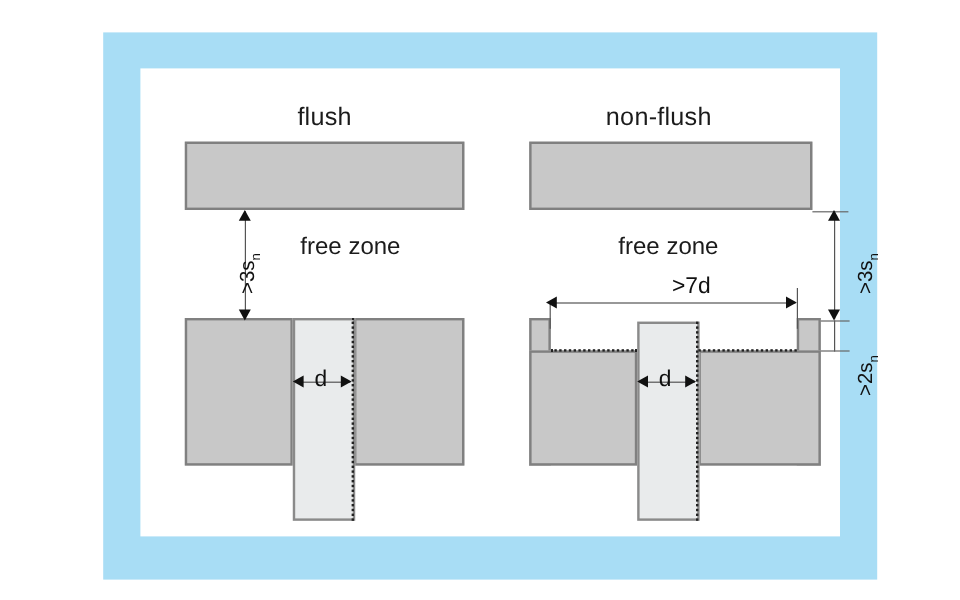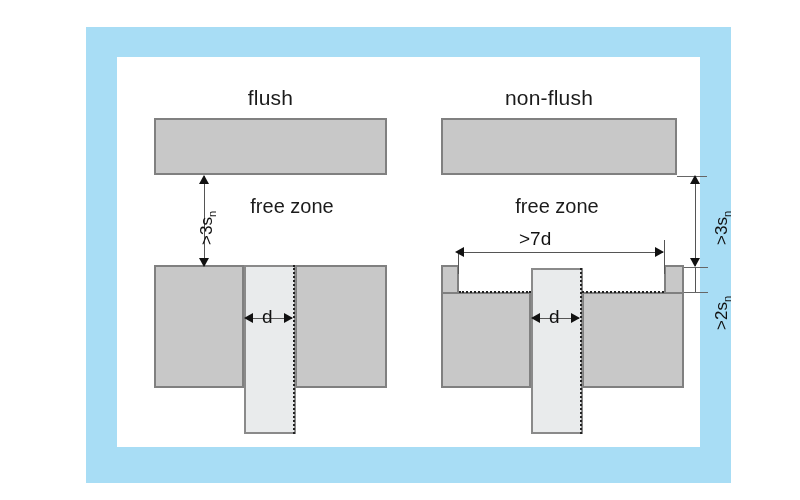--- a/index.html
+++ b/index.html
@@ -80,21 +80,21 @@
 
     <div class="title" style="left:404px;top:86px;width:236px;">non-flush</div>
 
     <div class="bar" style="left:414px;top:118px;width:236px;height:57px;"></div>
 
     <div class="freezone" style="left:455px;top:195px;width:150px;">free zone</div>
 
     <div class="hline" style="left:432px;top:252px;width:204px;"></div>
     <div class="arrow arr-left" style="left:428px;top:247px;"></div>
     <div class="arrow arr-right" style="left:628px;top:247px;"></div>
-    <div class="dimlabel" style="left:492px;top:228px;font-size:19px;">&gt;7d</div>
+    <div class="dimlabel" style="left:533px;top:228px;font-size:19px;">&gt;7d</div>
 
     <div class="vline" style="left:431px;top:252px;height:22px;border-left-width:1px;"></div>
     <div class="vline" style="left:637px;top:240px;height:34px;border-left-width:1px;"></div>
 
     <div class="metal-dot" style="left:414px;top:265px;width:18px;height:123px;"></div>
     <div class="metal-dot" style="left:414px;top:292px;width:90px;height:96px;"></div>
 
     <div class="metal-dot" style="left:637px;top:265px;width:20px;height:123px;"></div>
     <div class="metal-dot" style="left:555px;top:292px;width:102px;height:96px;"></div>
 

